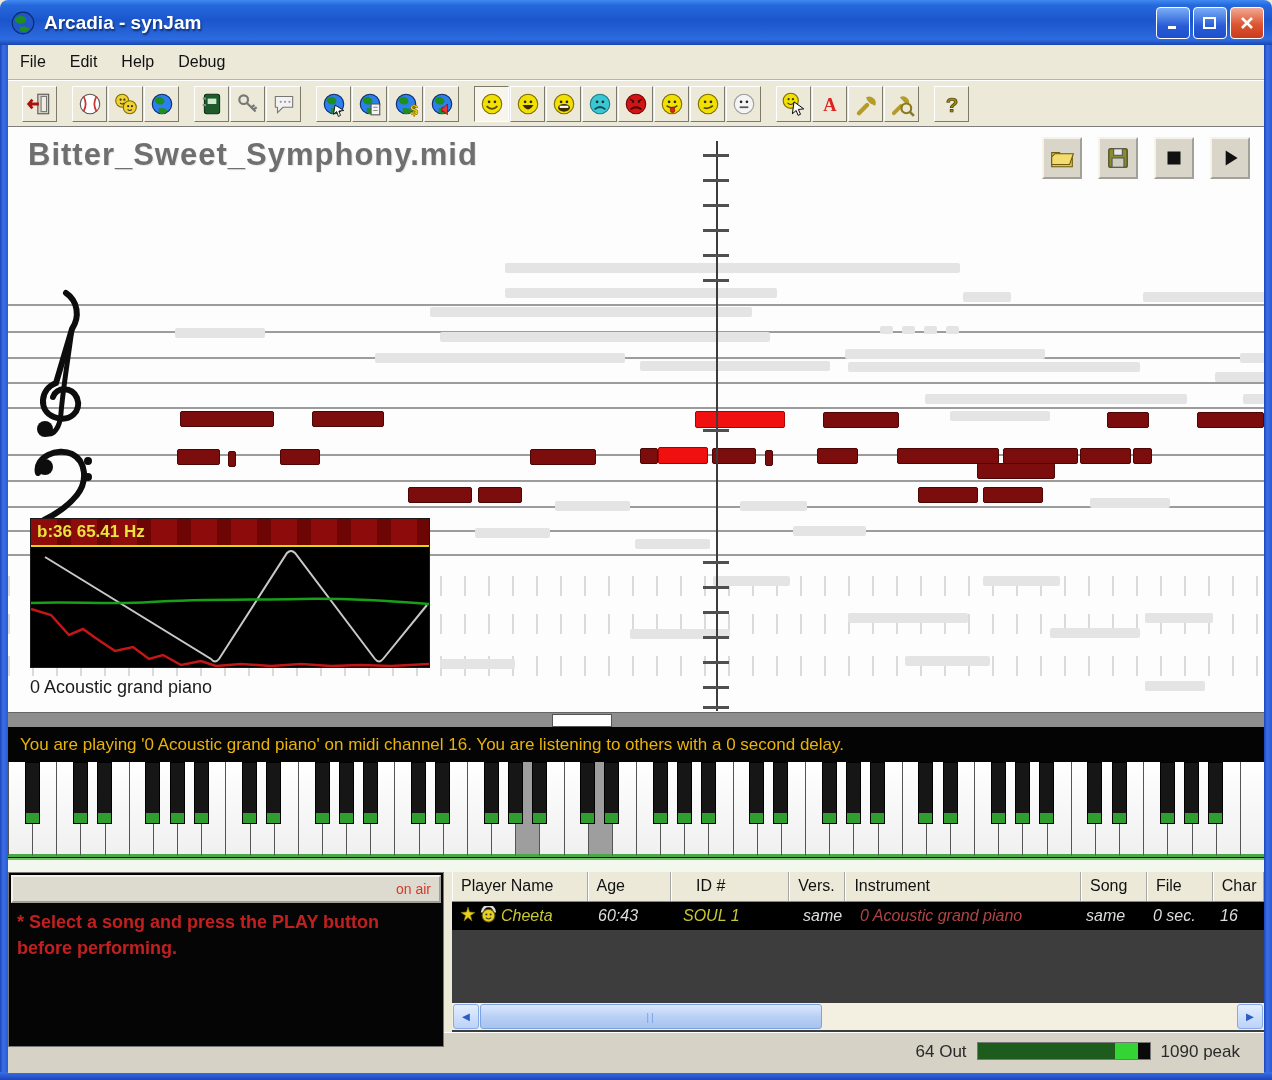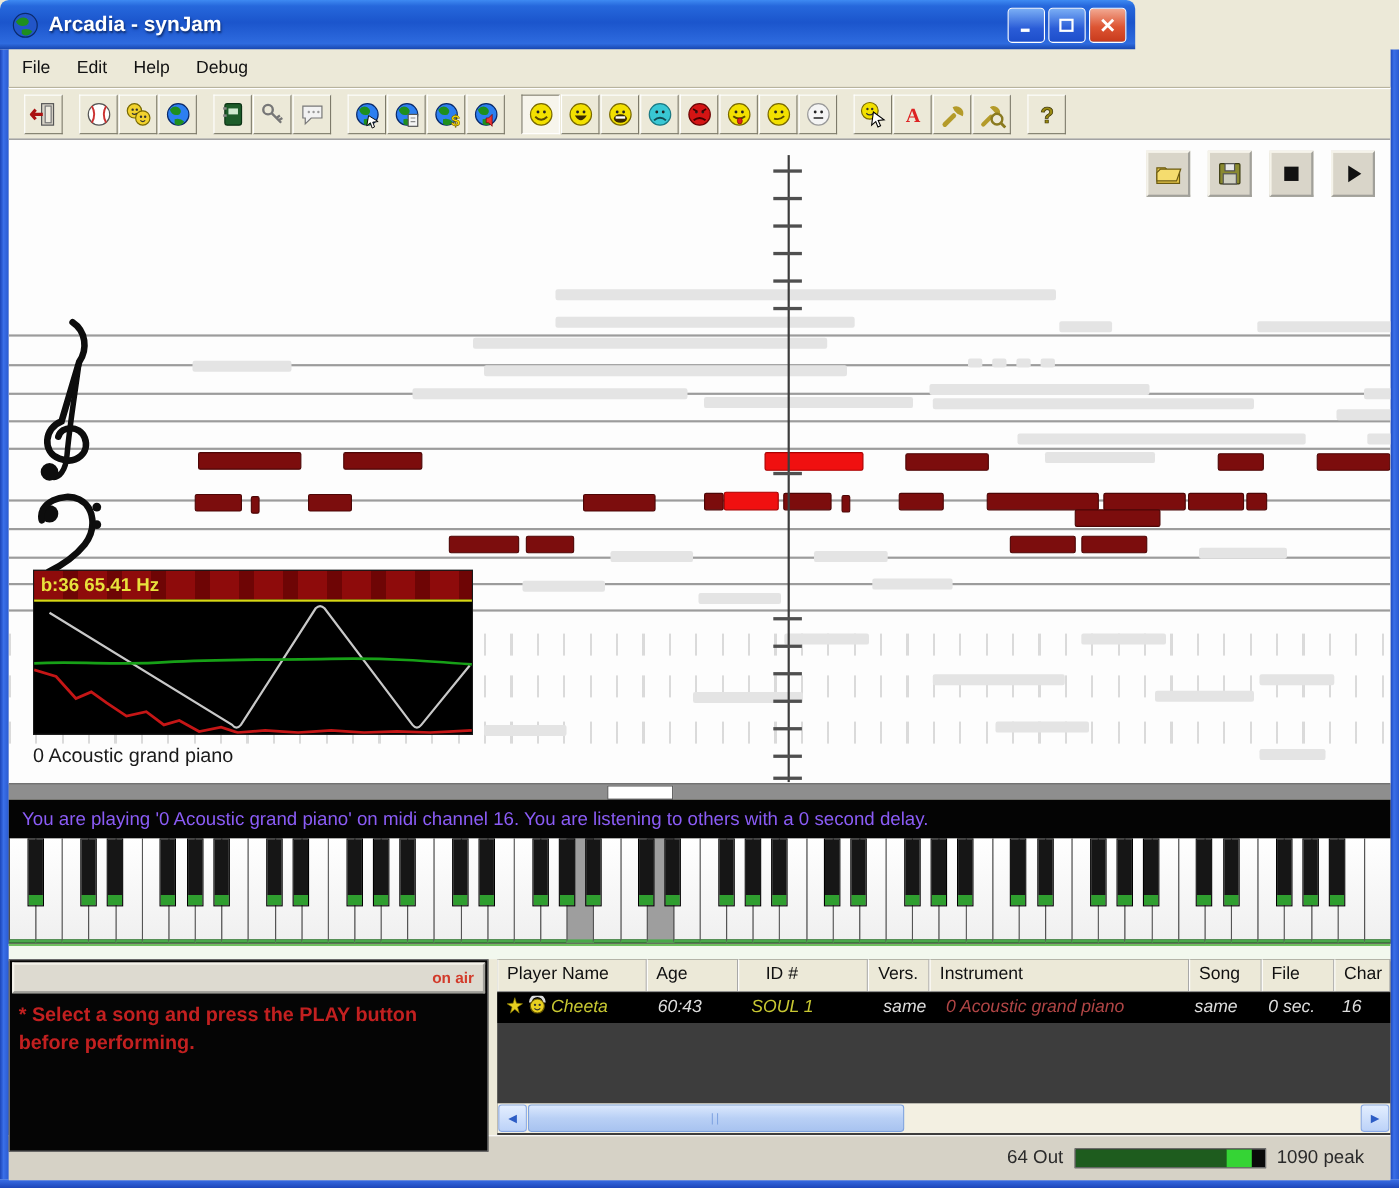--- a/index.html
+++ b/index.html
@@ -3,21 +3,21 @@
 <meta charset="utf-8">
 <style>
   html,body{margin:0;padding:0;background:#444;}
   #window{position:relative;width:1272px;height:1080px;background:#ece9d8;overflow:hidden;
           font-family:"Liberation Sans",sans-serif;}
   
   .frame{position:absolute;background:linear-gradient(90deg,#1c45b8,#3a6fe8 40%,#2a5ad0);}
   #frame-l{left:0;top:45px;width:8px;height:1027px;}
   #frame-r{left:1264px;top:45px;width:8px;height:1027px;}
   #frame-b{left:0;top:1072px;width:1272px;height:8px;background:linear-gradient(180deg,#3a6fe8,#1c45b8);}
-  #titlebar{position:absolute;left:0;top:0;width:1032px;height:45px;border-radius:8px 8px 0 0;
+  #titlebar{position:absolute;left:0;top:0;width:1272px;height:45px;border-radius:8px 8px 0 0;
     background:linear-gradient(180deg,#3e8af2 0%,#2668dc 12%,#1b55cc 45%,#2e6bdf 88%,#1745ad 100%);
     display:flex;align-items:center;}
   #title-text{color:#fff;font-size:19px;font-weight:bold;margin-left:8px;text-shadow:1px 2px 2px #0b2a6b;}
   #title-icon{width:26px;height:26px;margin-left:10px;}
   #win-buttons{position:absolute;right:8px;top:7px;display:flex;gap:3px;}
   .winbtn{width:32px;height:30px;border-radius:4px;border:1px solid #fff;display:flex;align-items:center;justify-content:center;
     background:linear-gradient(180deg,#7aaef5,#2a5cd7 60%,#1d4ecb);}
   .winbtn.close{background:linear-gradient(180deg,#f2a992,#dd5533 55%,#c83a1c);}
   #menubar{position:absolute;left:8px;top:45px;width:1256px;height:34px;background:#ece9d8;display:flex;align-items:center;
     border-bottom:1px solid #d8d4c0;}
@@ -50,56 +50,56 @@
   #spectrum-header{position:absolute;left:0;top:0;width:100%;height:26px;
     background:repeating-linear-gradient(90deg,#8e0b0b 0 26px,#6e0505 26px 40px);border-bottom:2px solid #d8d814;}
   #spectrum-label{position:absolute;left:6px;top:3px;font-size:17px;font-weight:bold;color:#e8e23c;z-index:2;}
   #spectrum-body{position:absolute;left:0;top:28px;width:398px;height:120px;}
   #instrument-label{position:absolute;left:22px;top:550px;font-size:18px;color:#1a1a1a;z-index:9;}
   
   #hscroll{position:absolute;left:8px;top:712px;width:1256px;height:14px;background:#8e8e8e;border-top:1px solid #666;}
   #hscroll-thumb{position:absolute;left:544px;top:1px;width:58px;height:11px;background:#fff;border:1px solid #555;}
   
   #msgbar{position:absolute;left:8px;top:727px;width:1256px;height:35px;background:#040404;display:flex;align-items:center;}
-  #msg-text{color:#8b5cf6;font-size:17px;margin-left:12px;white-space:nowrap;}
+  #msg-text{color:#eab308;font-size:17px;margin-left:12px;white-space:nowrap;}
   
   #kb{position:absolute;left:8px;top:762px;width:1256px;height:96px;background:#111;overflow:hidden;}
   .wkey{position:absolute;top:0;height:95px;background:linear-gradient(180deg,#ffffff,#f0f0f0);border-left:1px solid #555;box-sizing:border-box;
     border-bottom:3px solid #49a849;}
   .wkey.pressed{background:#9e9e9e;}
   .bkey{position:absolute;top:0;width:15px;height:62px;background:linear-gradient(180deg,#161616 0 84%,#2f9e2f 84% 100%);
     border:1px solid #000;box-sizing:border-box;z-index:2;}
   #keystrip{position:absolute;left:8px;top:858px;width:1256px;height:14px;background:#f2f8ee;border-top:2px solid #6fbf5f;}
   
   #solo-panel{position:absolute;left:8px;top:872px;width:436px;height:175px;background:#050505;z-index:5;border:1px solid #777;box-sizing:border-box;}
   #solo-header{position:absolute;left:2px;top:2px;right:2px;height:28px;background:#dddad0;border:2px outset #f4f2ea;
     display:flex;align-items:center;box-sizing:border-box;}
   #solo-title{flex:1;text-align:center;font-size:16px;color:#111;}
-  #solo-badge{position:absolute;right:8px;top:4px;color:#d23a2a;font-size:14px;font-weight:bold;}
+  #solo-badge{position:absolute;right:8px;top:4px;color:#d23a2a;font-size:14px;font-weight:normal;}
   #solo-messages{position:absolute;left:8px;top:36px;right:6px;}
   .solo-msg{font-size:18px;font-weight:bold;line-height:26px;}
   #bottom-divider{position:absolute;left:444px;top:872px;width:8px;height:200px;background:#ece9d8;}
   #players{position:absolute;left:452px;top:872px;width:812px;height:160px;background:#3d3d3d;overflow:hidden;}
   #players-header{position:absolute;left:0;top:0;width:100%;height:30px;background:#ece9d8;display:flex;border-bottom:1px solid #888;box-sizing:border-box;}
   .pcol{font-size:16px;color:#111;line-height:28px;padding-left:8px;box-sizing:border-box;
     border-right:1px solid #a8a8a8;border-left:1px solid #fff;white-space:nowrap;overflow:hidden;}
   #players-rows{position:absolute;left:0;top:30px;width:100%;font-style:italic;}
   .prow{display:flex;height:28px;background:#000;align-items:center;}
   .pcell{font-size:16px;padding-left:8px;box-sizing:border-box;white-space:nowrap;overflow:hidden;display:flex;align-items:center;gap:4px;}
   
   #pscroll{position:absolute;left:0;top:131px;width:812px;height:27px;background:#f3f0e2;}
   .parrow{position:absolute;top:1px;width:26px;height:25px;background:linear-gradient(180deg,#e3eeff,#bcd2f8);
     border:1px solid #88a9e8;border-radius:3px;display:flex;align-items:center;justify-content:center;
     color:#2c5cc5;font-size:13px;font-weight:bold;box-sizing:border-box;}
   #pscroll-thumb{position:absolute;left:28px;top:1px;width:342px;height:25px;border-radius:3px;
     background:linear-gradient(180deg,#dbe8fd,#b9d0f5 50%,#a8c3f0);border:1px solid #7da2e0;box-sizing:border-box;
     display:flex;align-items:center;justify-content:center;color:#7da2e0;font-size:11px;letter-spacing:2px;}
   
   #statusbar{position:absolute;left:8px;top:1032px;width:1256px;height:40px;background:#d6d2c6;border-top:1px solid #fff;z-index:1;}
-  #status-right{position:absolute;right:24px;top:9px;display:flex;align-items:flex-end;gap:10px;}
+  #status-right{position:absolute;right:24px;top:9px;display:flex;align-items:flex-start;gap:10px;}
   .status-label{font-size:17px;color:#2a2a2a;}
   #meter{width:172px;height:16px;border:1px solid #777;background:#0a0a0a;position:relative;}
   #meter-fill{position:absolute;left:0;top:0;height:100%;width:80%;background:#1e5c1e;}
   #meter-hot{position:absolute;left:80%;top:0;height:100%;width:13%;background:#35d435;}
 </style>
 </head>
 <body>
 
 <div id="window">
 
@@ -339,20 +339,21 @@
       <div class="tb-group">
         <div class="tb-btn">
           <svg width="26" height="26" viewBox="0 0 24 24">
             <text x="12" y="19" text-anchor="middle" font-size="19" font-weight="bold" fill="#9a8a10" stroke="#3a3200" stroke-width="0.6">?</text>
           </svg>
         </div>
       </div>
     </div>
 
   <div id="main">
+    <div id="song-title">Bitter_Sweet_Symphony.mid</div>
     <div id="transport">
         <div class="tr-btn">
           <svg width="26" height="26" viewBox="0 0 24 24">
             <path d="M2.5 7 h7 l2 2 h10 v11 h-19z" fill="#e8c84a" stroke="#6b5a10"></path>
             <path d="M2.5 11 l3-3 h17 l-3.5 10 h-16.5z" fill="#f5dc6e" stroke="#6b5a10"></path>
           </svg>
         </div>
         <div class="tr-btn">
           <svg width="26" height="26" viewBox="0 0 24 24">
             <rect x="3.5" y="3.5" width="17" height="17" rx="1" fill="#8a8a30" stroke="#3a3a10"></rect>

